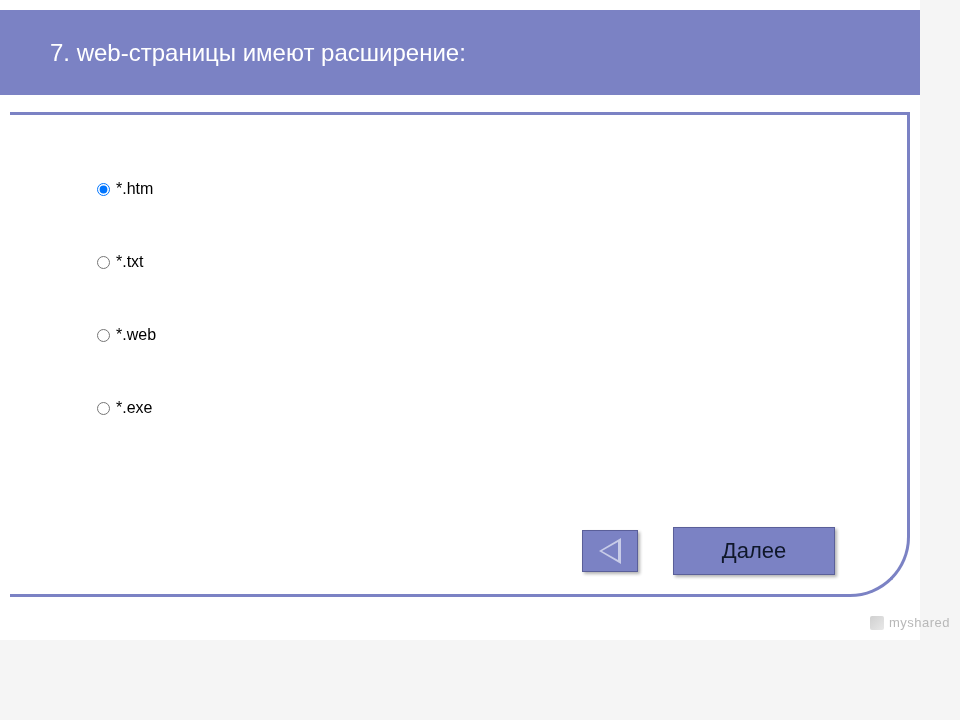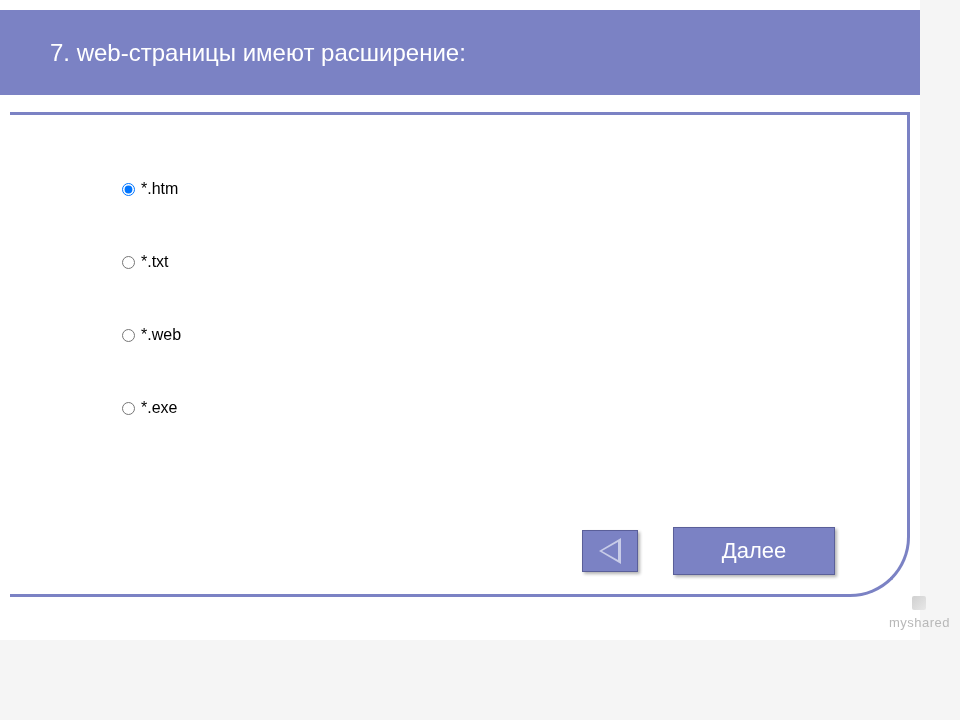--- a/index.html
+++ b/index.html
@@ -59,21 +59,21 @@
       width: 900px;
       height: 485px;
       border-right: 3px solid #7b82c4;
       border-bottom: 3px solid #7b82c4;
       border-bottom-right-radius: 60px;
     }
     
     .options-area {
       position: absolute;
       top: 180px;
-      left: 122px;
+      left: 97px;
     }
     
     .option-row {
       display: flex;
       align-items: center;
       margin-bottom: 55px;
     }
     
     .option-row input[type="radio"] {
       width: 13px;
@@ -128,38 +128,37 @@
       border-right: 16px solid #7b82c4;
     }
     
     .next-button {
       width: 162px;
       height: 48px;
       background: #7b82c4;
       border: 1px solid #5a5f99;
       cursor: pointer;
       font-size: 22px;
-      color: #ffffff;
+      color: #0f172a;
       display: flex;
       align-items: center;
       justify-content: center;
       box-shadow: 2px 2px 3px rgba(0,0,0,0.3);
     }
     
     .watermark {
       position: absolute;
       bottom: 90px;
       right: 10px;
       font-size: 13px;
       color: #b8b8b8;
       letter-spacing: 0.5px;
       display: flex;
       align-items: center;
       gap: 5px;
-      flex-direction: column;
     }
     
     .watermark-icon {
       width: 14px;
       height: 14px;
       background: linear-gradient(135deg, #d0d0d0 0%, #e8e8e8 100%);
       border-radius: 2px;
       display: inline-block;
     }
   </style>

